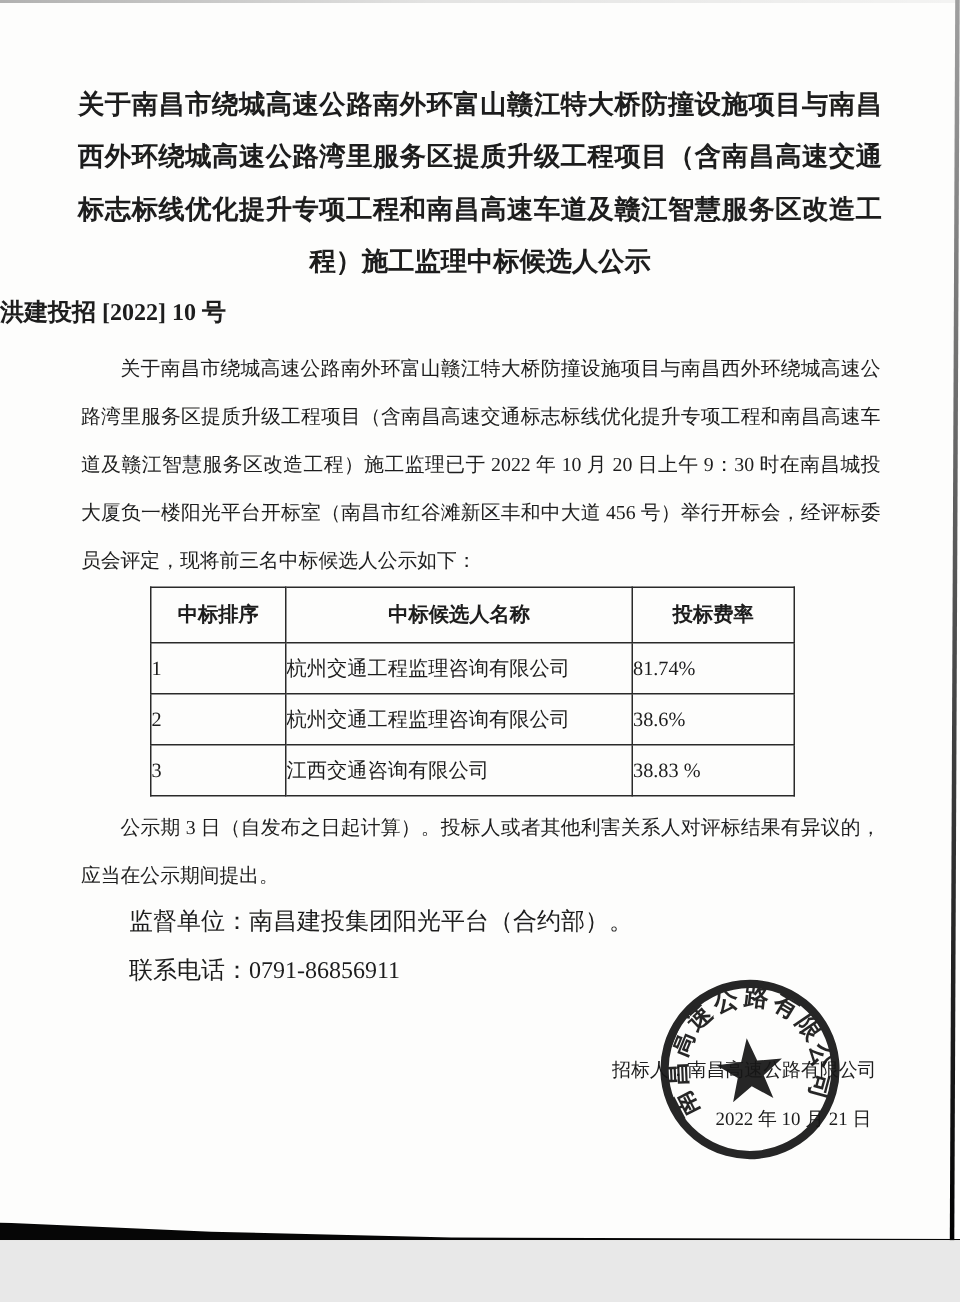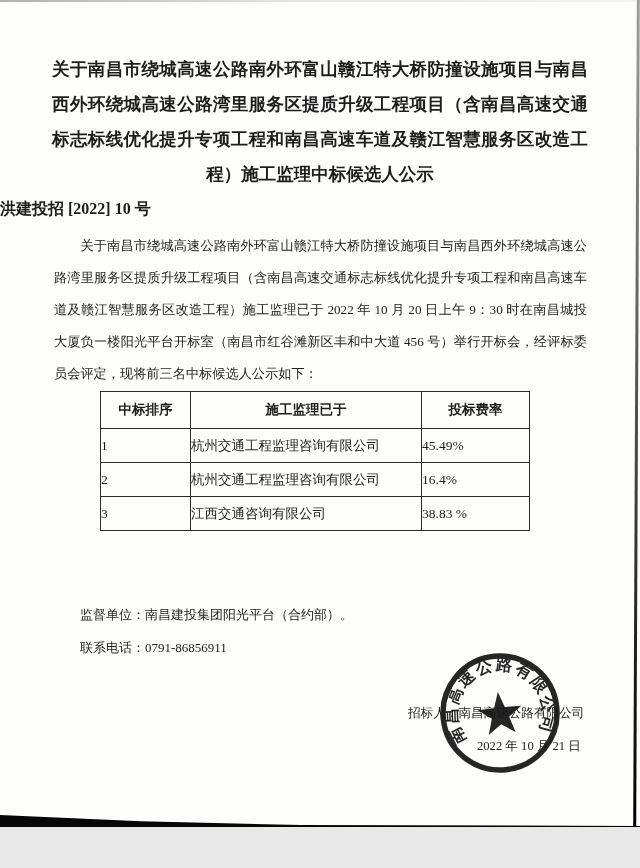--- a/index.html
+++ b/index.html
@@ -39,21 +39,21 @@
   }
   .para {
     position:absolute; left:54px; width:533px;
     font-size:13.2px; line-height:32px;
     text-align:justify; text-indent:2em;
   }
   .para-main { top:230px; }
   .para-notice { top:536px; }
   .line {
     position:absolute; left:54px; width:533px;
-    font-size:13px; line-height:18px; text-indent:2em;
+    font-size:16px; line-height:18px; text-indent:2em;
   }
   .line-supervisor { top:606px; }
   .line-contact { top:639px; }
   .line-bidder { position:absolute; top:705px; left:408px; font-size:12.6px; line-height:16px; }
   .line-date   { position:absolute; top:738px; left:477px; font-size:12.6px; line-height:16px; }
   
   table.bid-table {
     position:absolute; top:391px; left:100px; width:429px;
     border-collapse:collapse; table-layout:fixed;
     font-size:13.5px;
@@ -89,43 +89,44 @@
 
   <table class="bid-table">
     <colgroup>
       <col class="col-rank">
         <col class="col-name">
         <col class="col-rate">
     </colgroup>
     <thead>
       <tr>
         <th>中标排序</th>
-        <th>施工监理已于</th>
+        <th>中标候选人名称</th>
         <th>投标费率</th>
       </tr>
     </thead>
     <tbody>
       <tr>
         <td>1</td>
         <td>杭州交通工程监理咨询有限公司</td>
-        <td>45.49%</td>
+        <td>81.74%</td>
       </tr>
       <tr>
         <td>2</td>
         <td>杭州交通工程监理咨询有限公司</td>
-        <td>16.4%</td>
+        <td>38.6%</td>
       </tr>
       <tr>
         <td>3</td>
         <td>江西交通咨询有限公司</td>
         <td>38.83 %</td>
       </tr>
     </tbody>
   </table>
 
+  <div class="para para-notice">公示期 3 日（自发布之日起计算）。投标人或者其他利害关系人对评标结果有异议的，应当在公示期间提出。</div>
 
   <div class="line line-supervisor">监督单位：南昌建投集团阳光平台（合约部）。</div>
 
   <div class="line line-contact">联系电话：0791-86856911</div>
 
   <div class="line-bidder">招标人：南昌高速公路有限公司</div>
 
   <div class="line-date">2022 年 10 月 21 日</div>
 
   <svg class="seal" viewBox="0 0 160 160" xmlns="http://www.w3.org/2000/svg">

